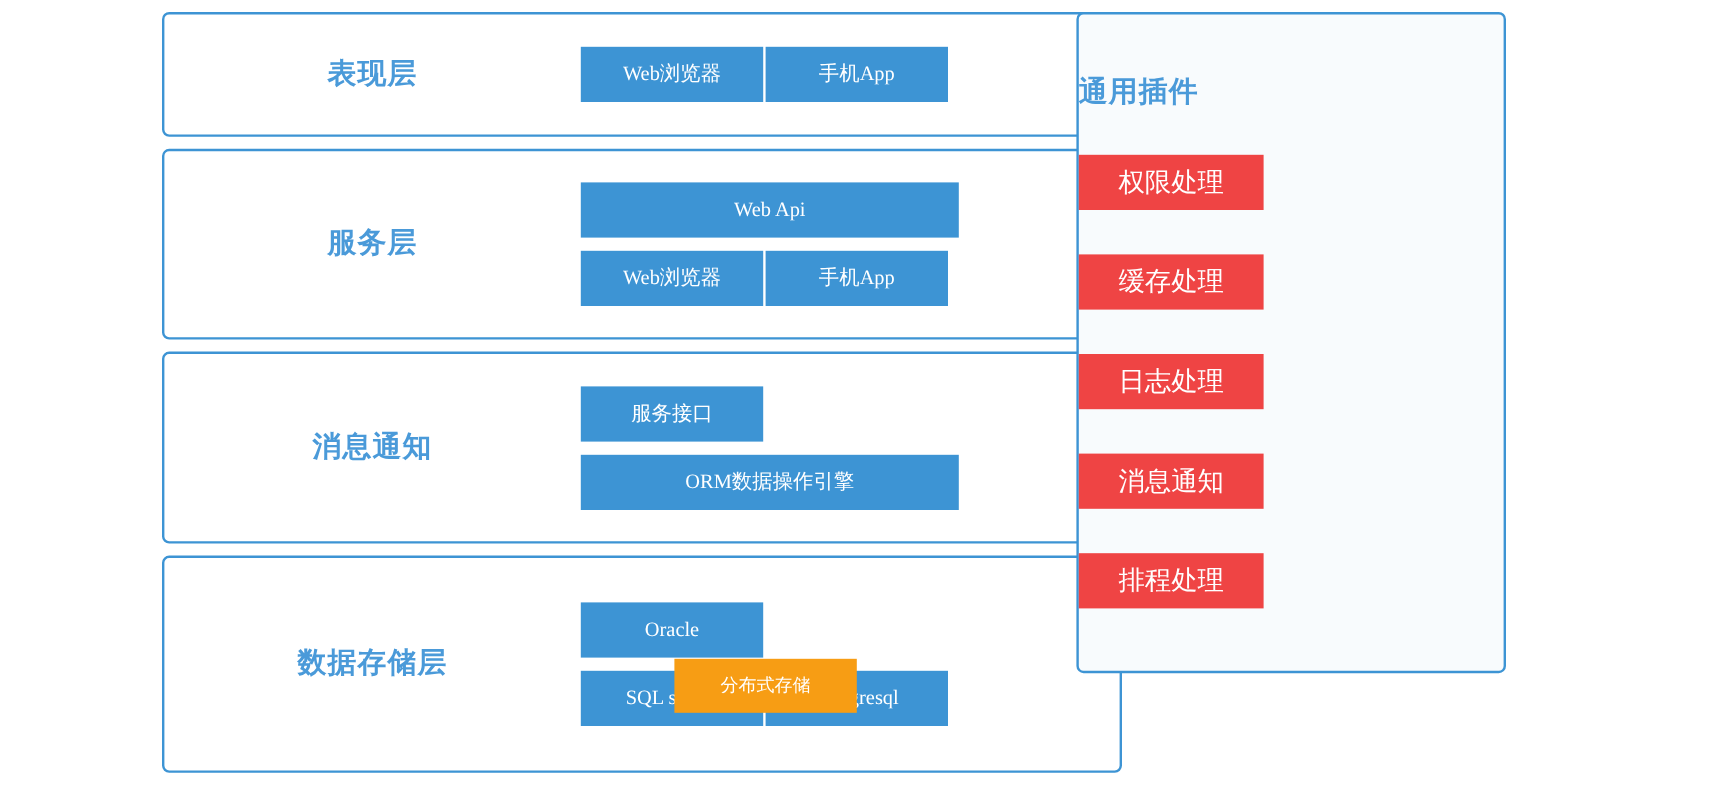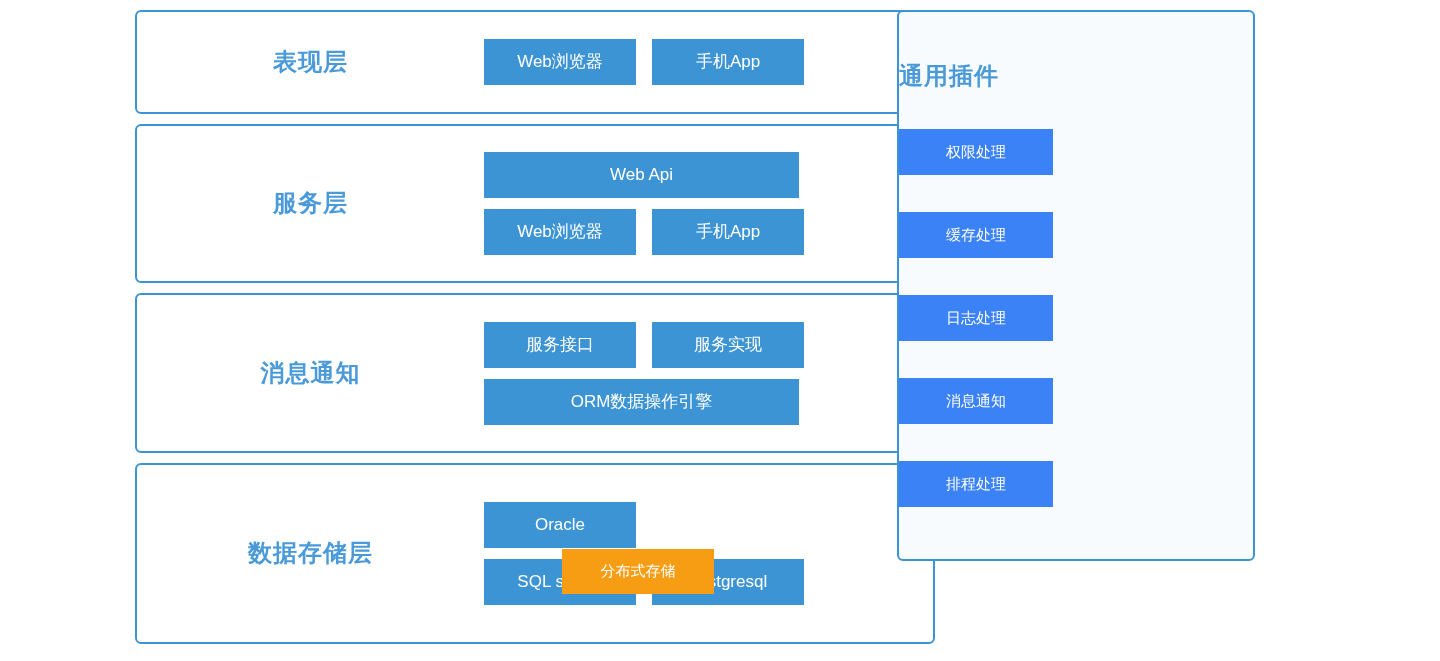--- a/index.html
+++ b/index.html
@@ -59,21 +59,22 @@
     position: relative;
     flex: 1 1 auto;
     display: flex;
     flex-direction: column;
     align-items: flex-start;
     gap: 11px;
   }
 
   .box-row {
     display: flex;
-    gap: 16px;
+    gap: 2px;
+    font-family: Liberation Serif, serif;
   }
 
   .node {
     box-sizing: border-box;
     background: #3d94d4;
     color: #ffffff;
     font-size: 17px;
     display: flex;
     align-items: center;
     justify-content: center;
@@ -138,23 +139,23 @@
     display: flex;
     flex-direction: column;
     gap: 37px;
     align-items: center;
   }
 
   .plugin-item {
     box-sizing: border-box;
     width: 154px;
     height: 46px;
-    background: #3b82f6;
+    background: #ef4444;
     color: #ffffff;
-    font-size: 15px;
+    font-size: 22px;
     display: flex;
     align-items: center;
     justify-content: center;
     text-align: center;
   }
 </style>
 </head>
 <body>
 
 <div id="diagram">
@@ -182,21 +183,20 @@
           <div class="node w-half">手机App</div>
         </div>
       </div>
     </div>
 
     <div class="layer layer-3">
       <div class="layer-title">消息通知</div>
       <div class="layer-boxes">
         <div class="box-row">
           <div class="node w-half">服务接口</div>
-          <div class="node w-half">服务实现</div>
         </div>
         <div class="box-row">
           <div class="node w-full">ORM数据操作引擎</div>
         </div>
       </div>
     </div>
 
     <div class="layer layer-4">
       <div class="layer-title">数据存储层</div>
       <div class="layer-boxes">

